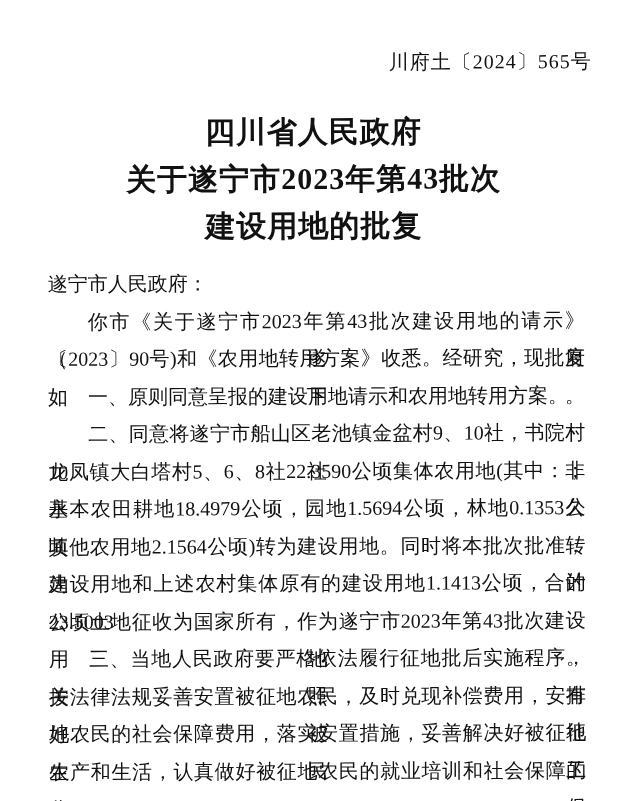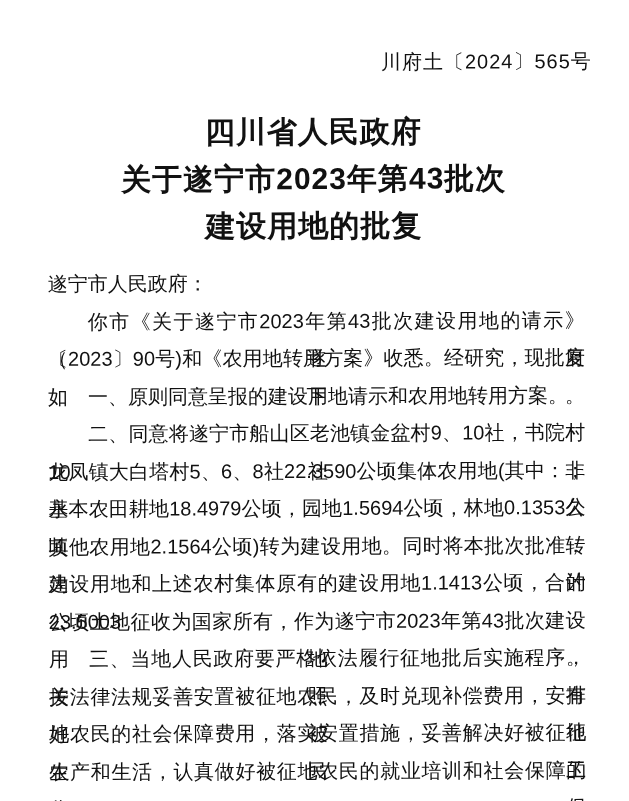--- a/index.html
+++ b/index.html
@@ -6,21 +6,21 @@
     margin: 0;
     padding: 0;
     background: #ffffff;
   }
   .page {
     position: relative;
     width: 629px;
     height: 801px;
     background: #ffffff;
     overflow: hidden;
-    font-family: Liberation Sans, sans-serif;
+    font-family: Liberation Serif, serif;
     color: #111111;
   }
   .page-inner {
     position: absolute;
     left: 0;
     top: 0;
     width: 629px;
     transform: rotate(-0.2deg);
     transform-origin: 50% 50%;
   }

